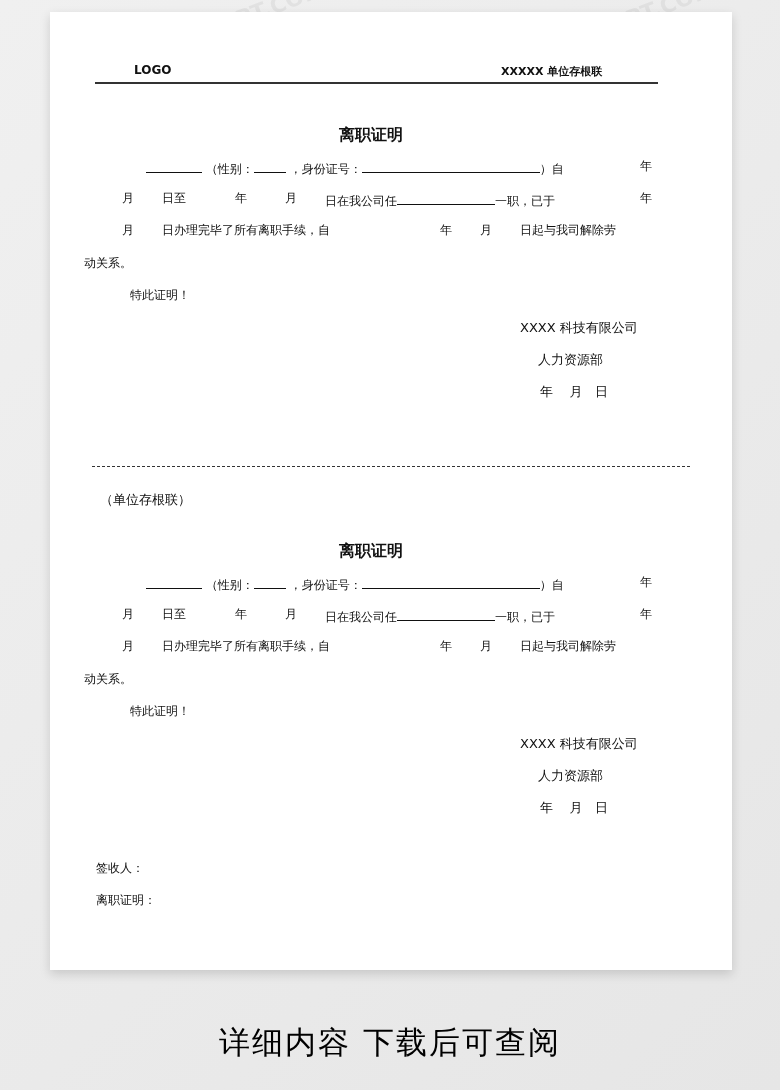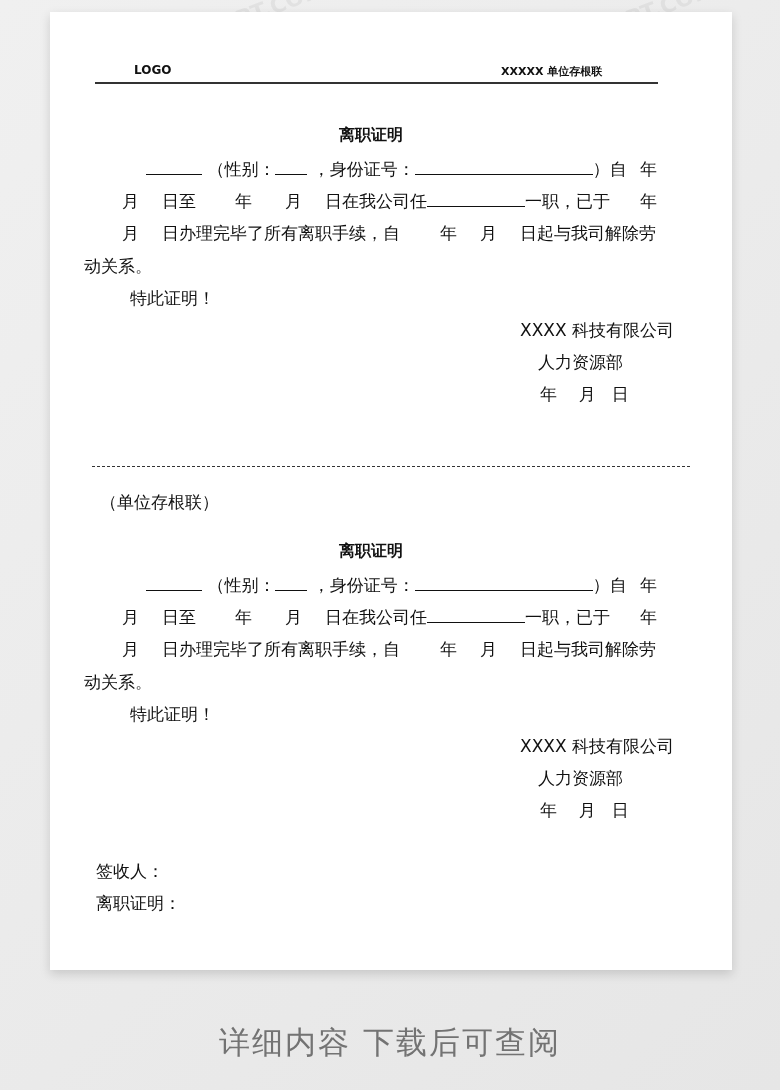--- a/index.html
+++ b/index.html
@@ -3,26 +3,26 @@
 <meta charset="utf-8">
 <style>
   html,body{margin:0;padding:0;}
   body{width:780px;height:1090px;background:linear-gradient(135deg,#f0f0f0,#e6e6e6);position:relative;overflow:hidden;font-family:"DejaVu Sans","Liberation Sans",sans-serif;color:#111;}
   .page{position:absolute;left:50px;top:12px;width:682px;height:958px;background:#fff;box-shadow:0 4px 10px rgba(0,0,0,0.15);text-decoration:underline;}
   .abs{position:absolute;white-space:nowrap;}
   .hdr-logo{left:84px;top:51px;font-size:12px;font-weight:bold;}
   .hdr-co{left:451px;top:52px;font-size:11px;font-weight:bold;}
   .hdr-line{left:45px;top:70px;width:563px;height:2px;background:#333;}
   .title{font-size:16px;font-weight:bold;text-align:center;}
-  .t{font-size:17px;}
+  .t{font-size:12px;}
   .u{display:inline-block;border-bottom:1px solid #111;height:14px;vertical-align:baseline;}
   .dash{left:42px;top:454px;width:598px;border-top:1.5px dashed #333;}
-  .small{font-size:17px;}
+  .small{font-size:13px;}
   .wm{position:absolute;font-size:22px;color:rgba(0,0,0,0.05);transform:rotate(-20deg);font-weight:bold;white-space:nowrap;}
-  .footer{position:absolute;left:0;width:780px;top:1022px;text-align:center;font-size:31px;color:#737373;letter-spacing:2px;}
+  .footer{position:absolute;left:0;width:780px;top:1022px;text-align:center;font-size:31px;color:#000000;letter-spacing:2px;}
 </style>
 </head>
 <body>
 
 <div class="wm" style="left:60px;top:20px;">熊猫办公 TUKUPPT.COM</div>
 <div class="wm" style="left:450px;top:20px;">熊猫办公 TUKUPPT.COM</div>
 <div class="wm" style="left:60px;top:340px;">熊猫办公 TUKUPPT.COM</div>
 <div class="wm" style="left:450px;top:340px;">熊猫办公 TUKUPPT.COM</div>
 <div class="wm" style="left:60px;top:670px;">熊猫办公 TUKUPPT.COM</div>
 <div class="wm" style="left:450px;top:670px;">熊猫办公 TUKUPPT.COM</div>

